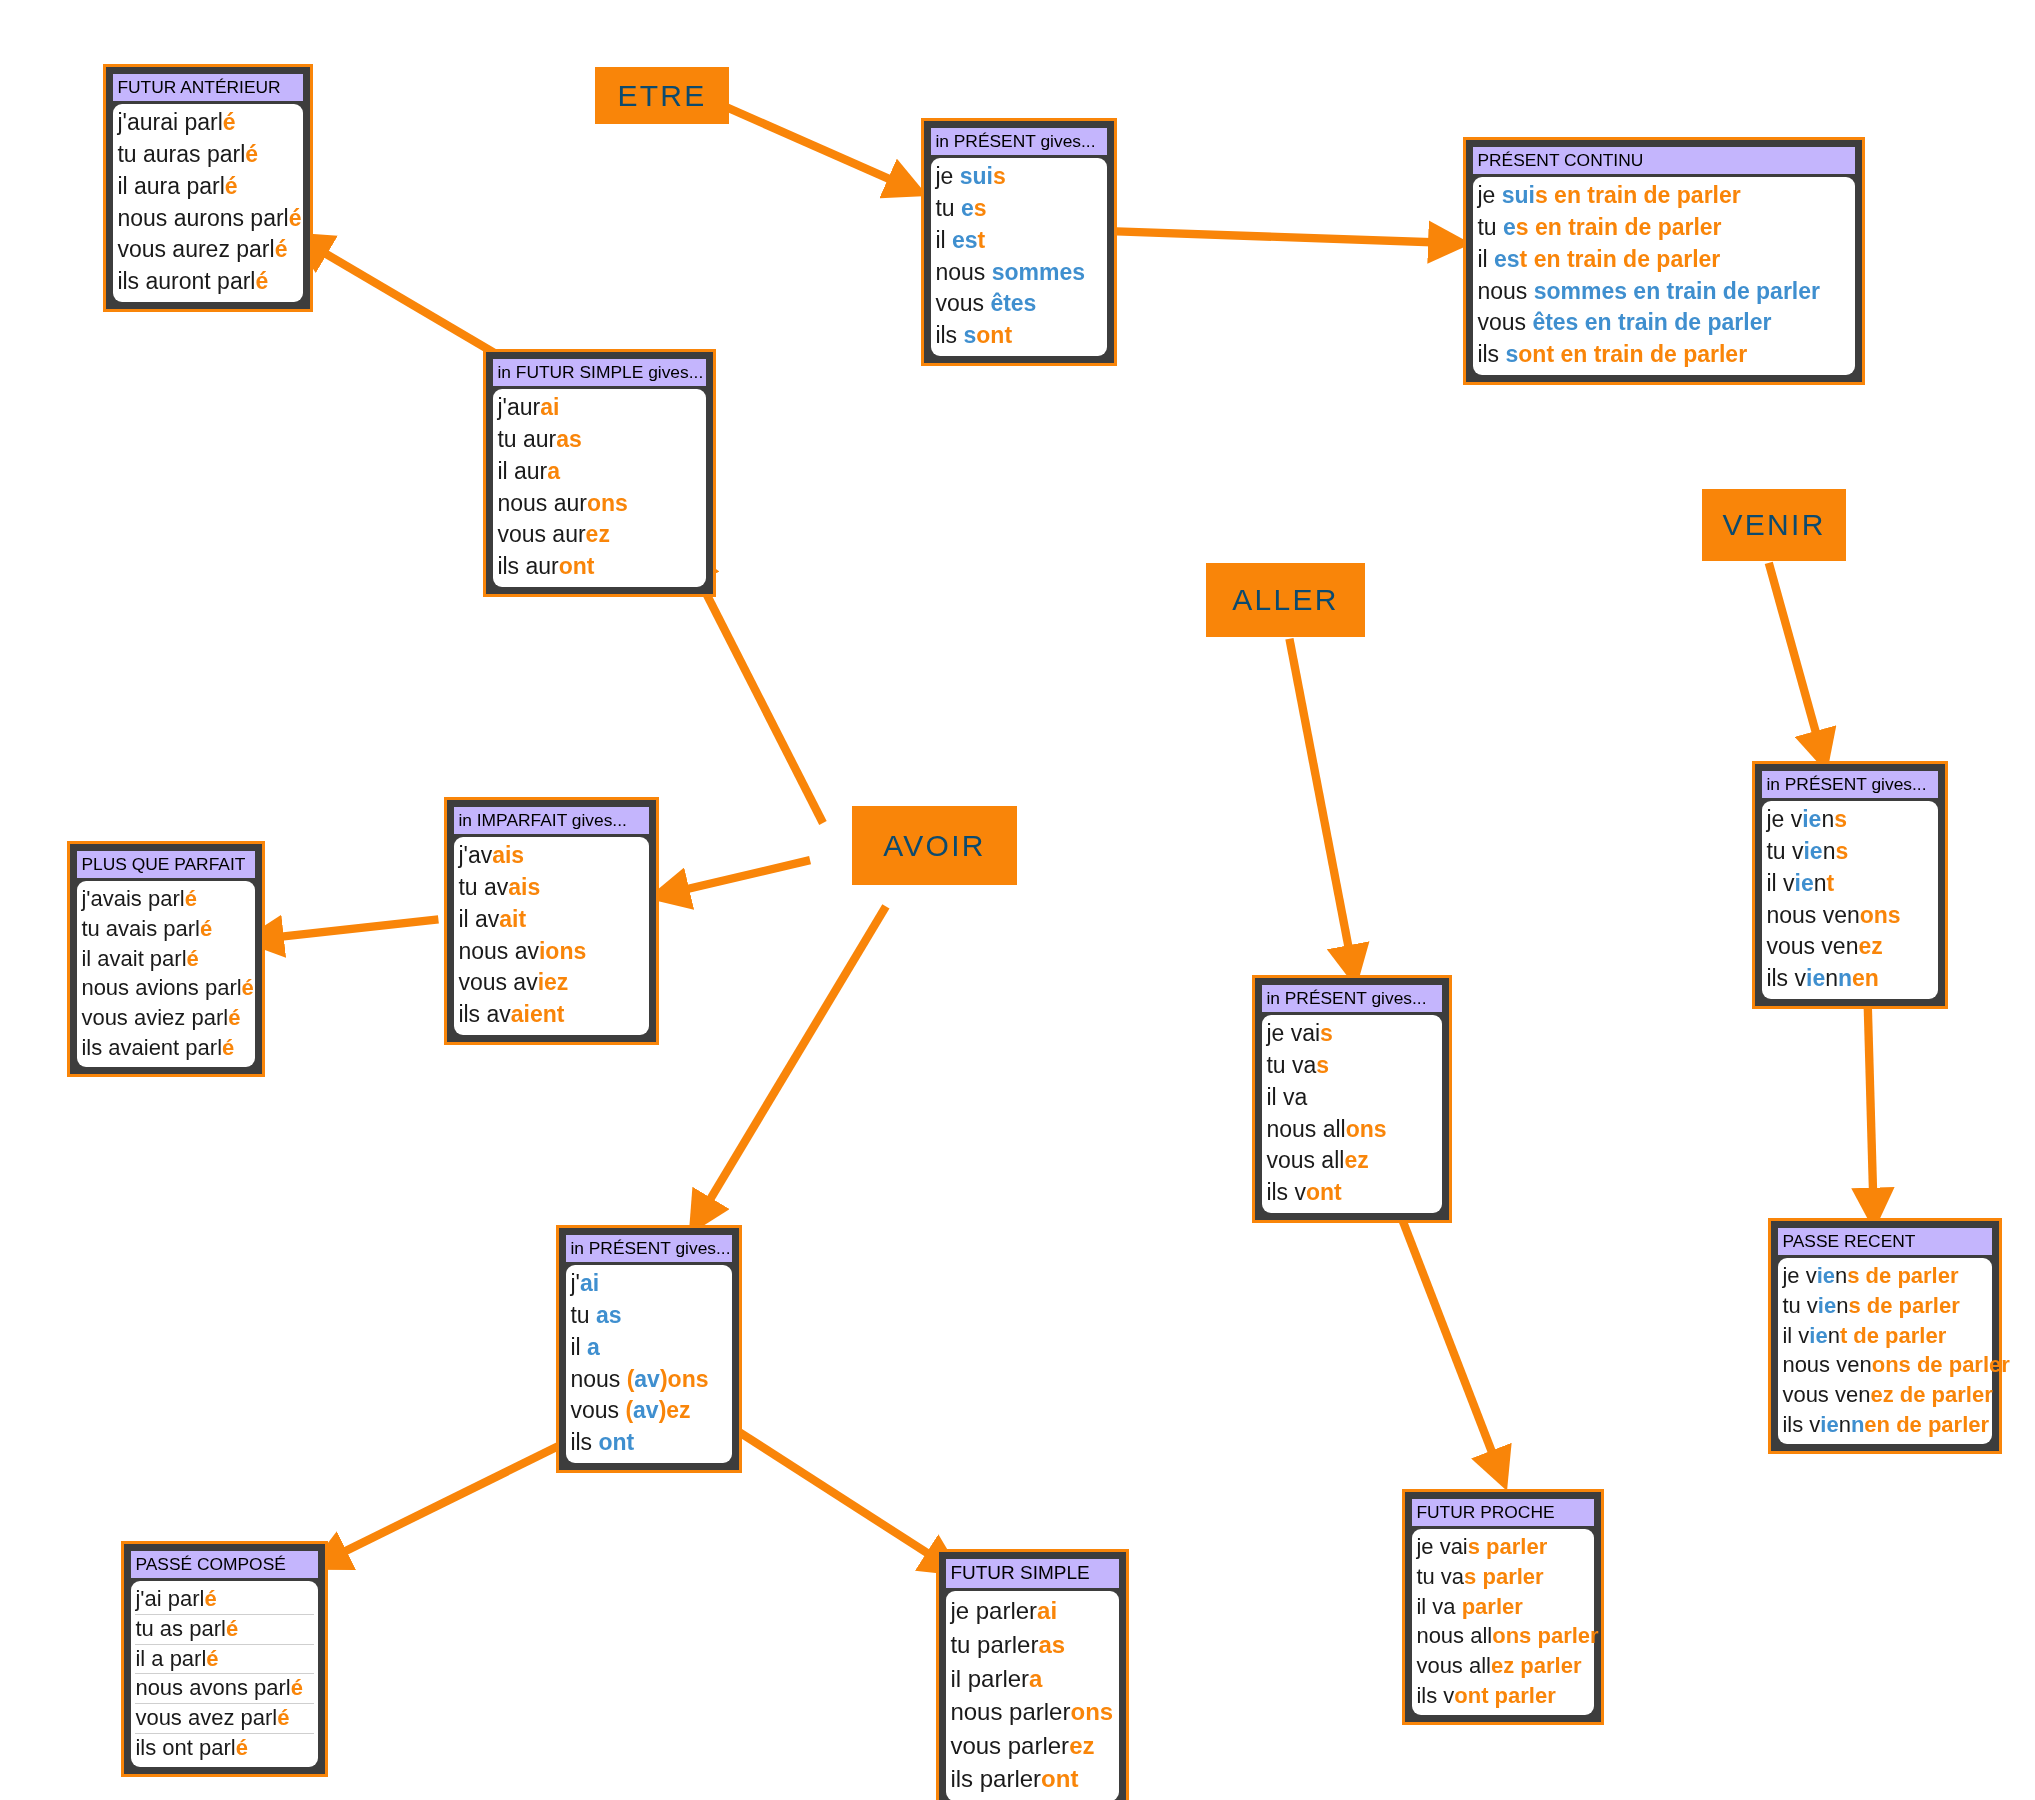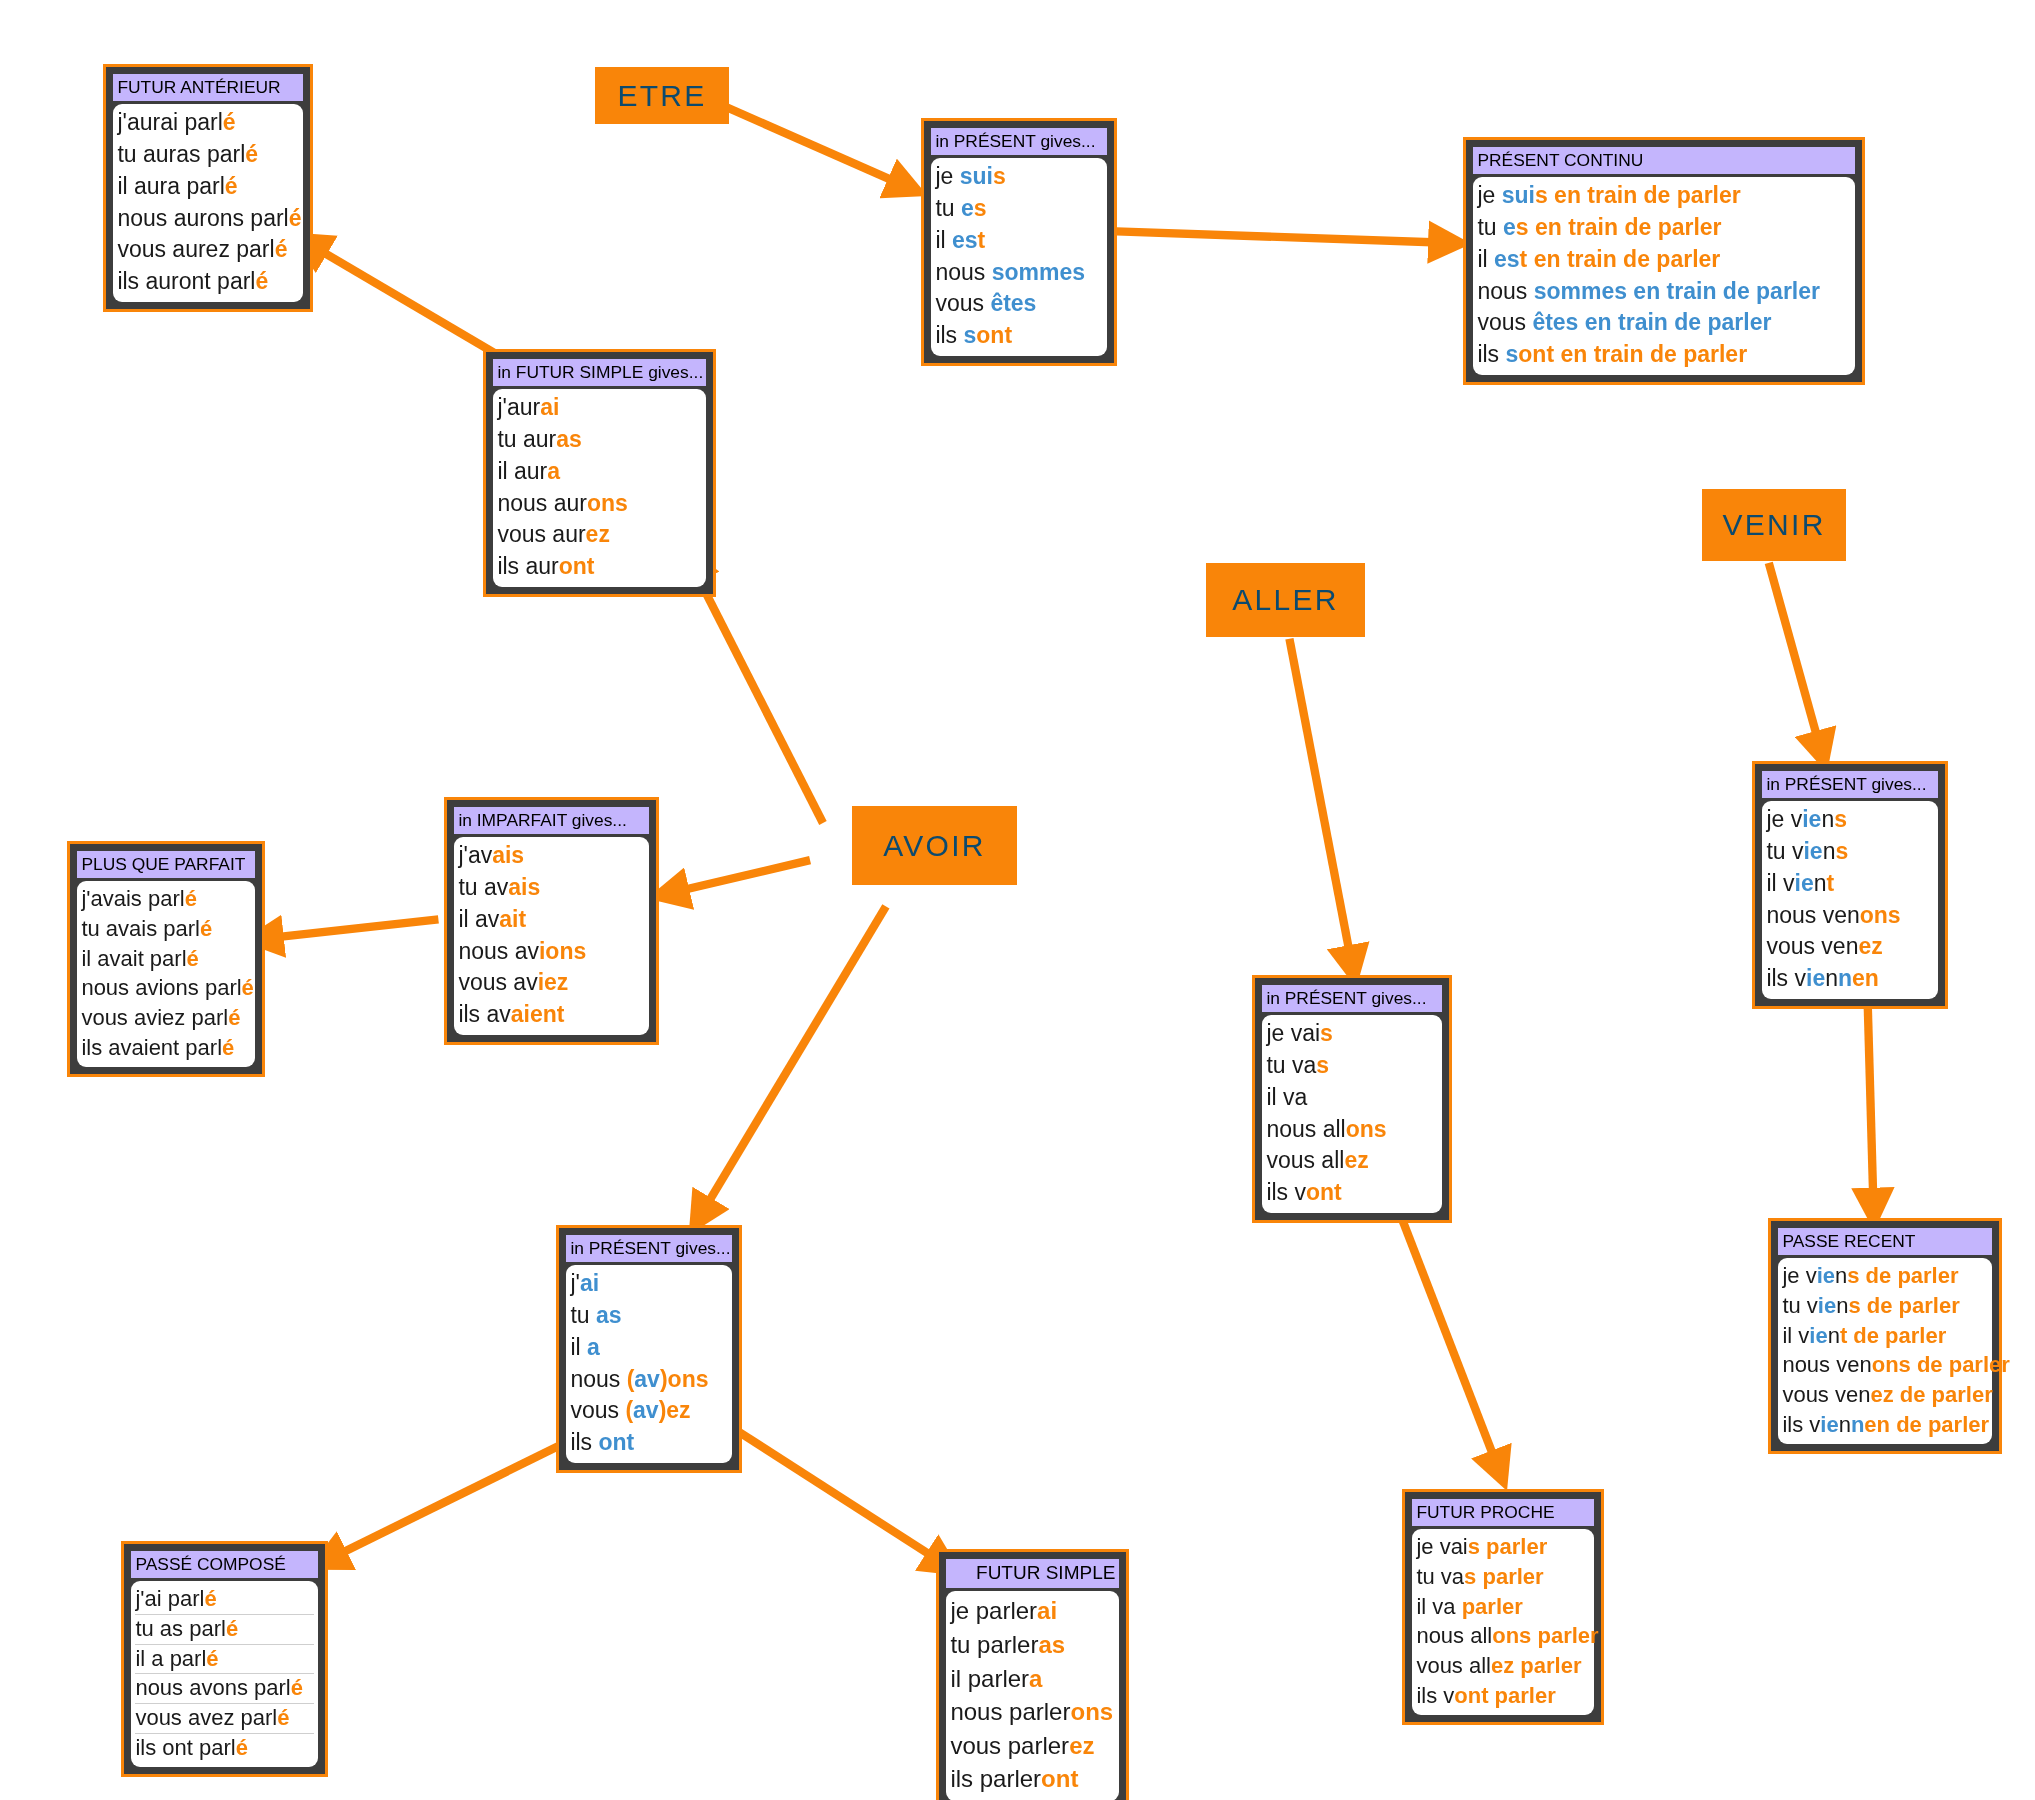--- a/index.html
+++ b/index.html
@@ -45,21 +45,21 @@
     border-radius:9px;
   }
   .card .body .line{
     white-space:nowrap;
     font-size:23px;
     line-height:1.38;
     color:#1a1a1a;
     position:relative;
   }
   .card.compact .body .line{font-size:22px;line-height:1.35;}
-  .card.big .title{font-size:19px;text-align:right;}
+  .card.big .title{font-size:19px;}
   .card.big .body .line{font-size:24px;line-height:1.40;}
 
   .o{color:#F98509;font-weight:bold;}
   .b{color:#3F8FCF;font-weight:bold;}
   .k{color:#1a1a1a;}
 
   
   .card .body .line.sep::after{
     content:"";position:absolute;left:0;right:0;bottom:-0.8px;
     height:0.8px;background:#cfcfcf;

